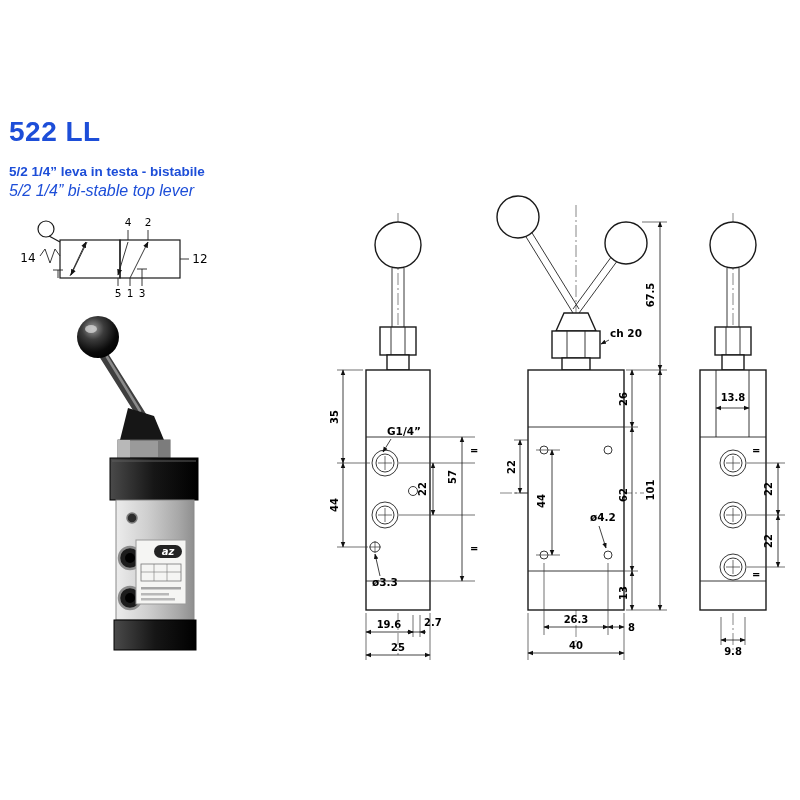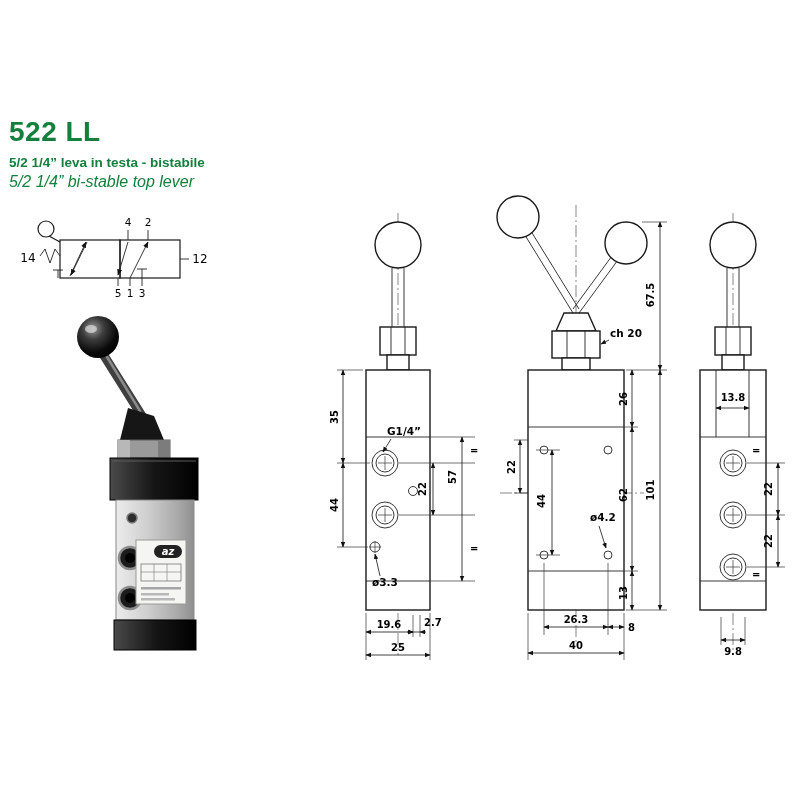--- a/index.html
+++ b/index.html
@@ -1,20 +1,20 @@
 <!DOCTYPE html>
 <html><head>
 <meta charset="utf-8">
 <style>
   html,body{margin:0;padding:0;background:#fff}
   .page{position:relative;width:800px;height:800px;background:#fff;overflow:hidden;
-        font-family:"Liberation Sans","DejaVu Sans",sans-serif;color:#15803d}
+        font-family:"Liberation Sans","DejaVu Sans",sans-serif;color:#1d4ed8}
   .title-block{position:absolute;left:9px;top:116px}
   .title-block h1{margin:0;font-size:28px;font-weight:bold;letter-spacing:.5px;font-family:"Liberation Sans",sans-serif}
-  .sub-it{font-size:13.5px;font-weight:bold;margin-top:7px}
+  .sub-it{font-size:13.5px;font-weight:bold;margin-top:16px}
   .sub-en{font-size:16px;font-style:italic;margin-top:3px}
   svg{position:absolute;overflow:visible}
   .svg-schematic{left:10px;top:205px}
   .svg-photo{left:70px;top:312px}
   .svg-front{left:325px;top:205px}
   .svg-side{left:492px;top:195px}
   .svg-end{left:690px;top:205px}
   .ol{fill:#fff;stroke:#1a1a1a;stroke-width:1.4}
   .ol2{fill:none;stroke:#1a1a1a;stroke-width:1.2}
   .tn{fill:none;stroke:#222;stroke-width:.9}

